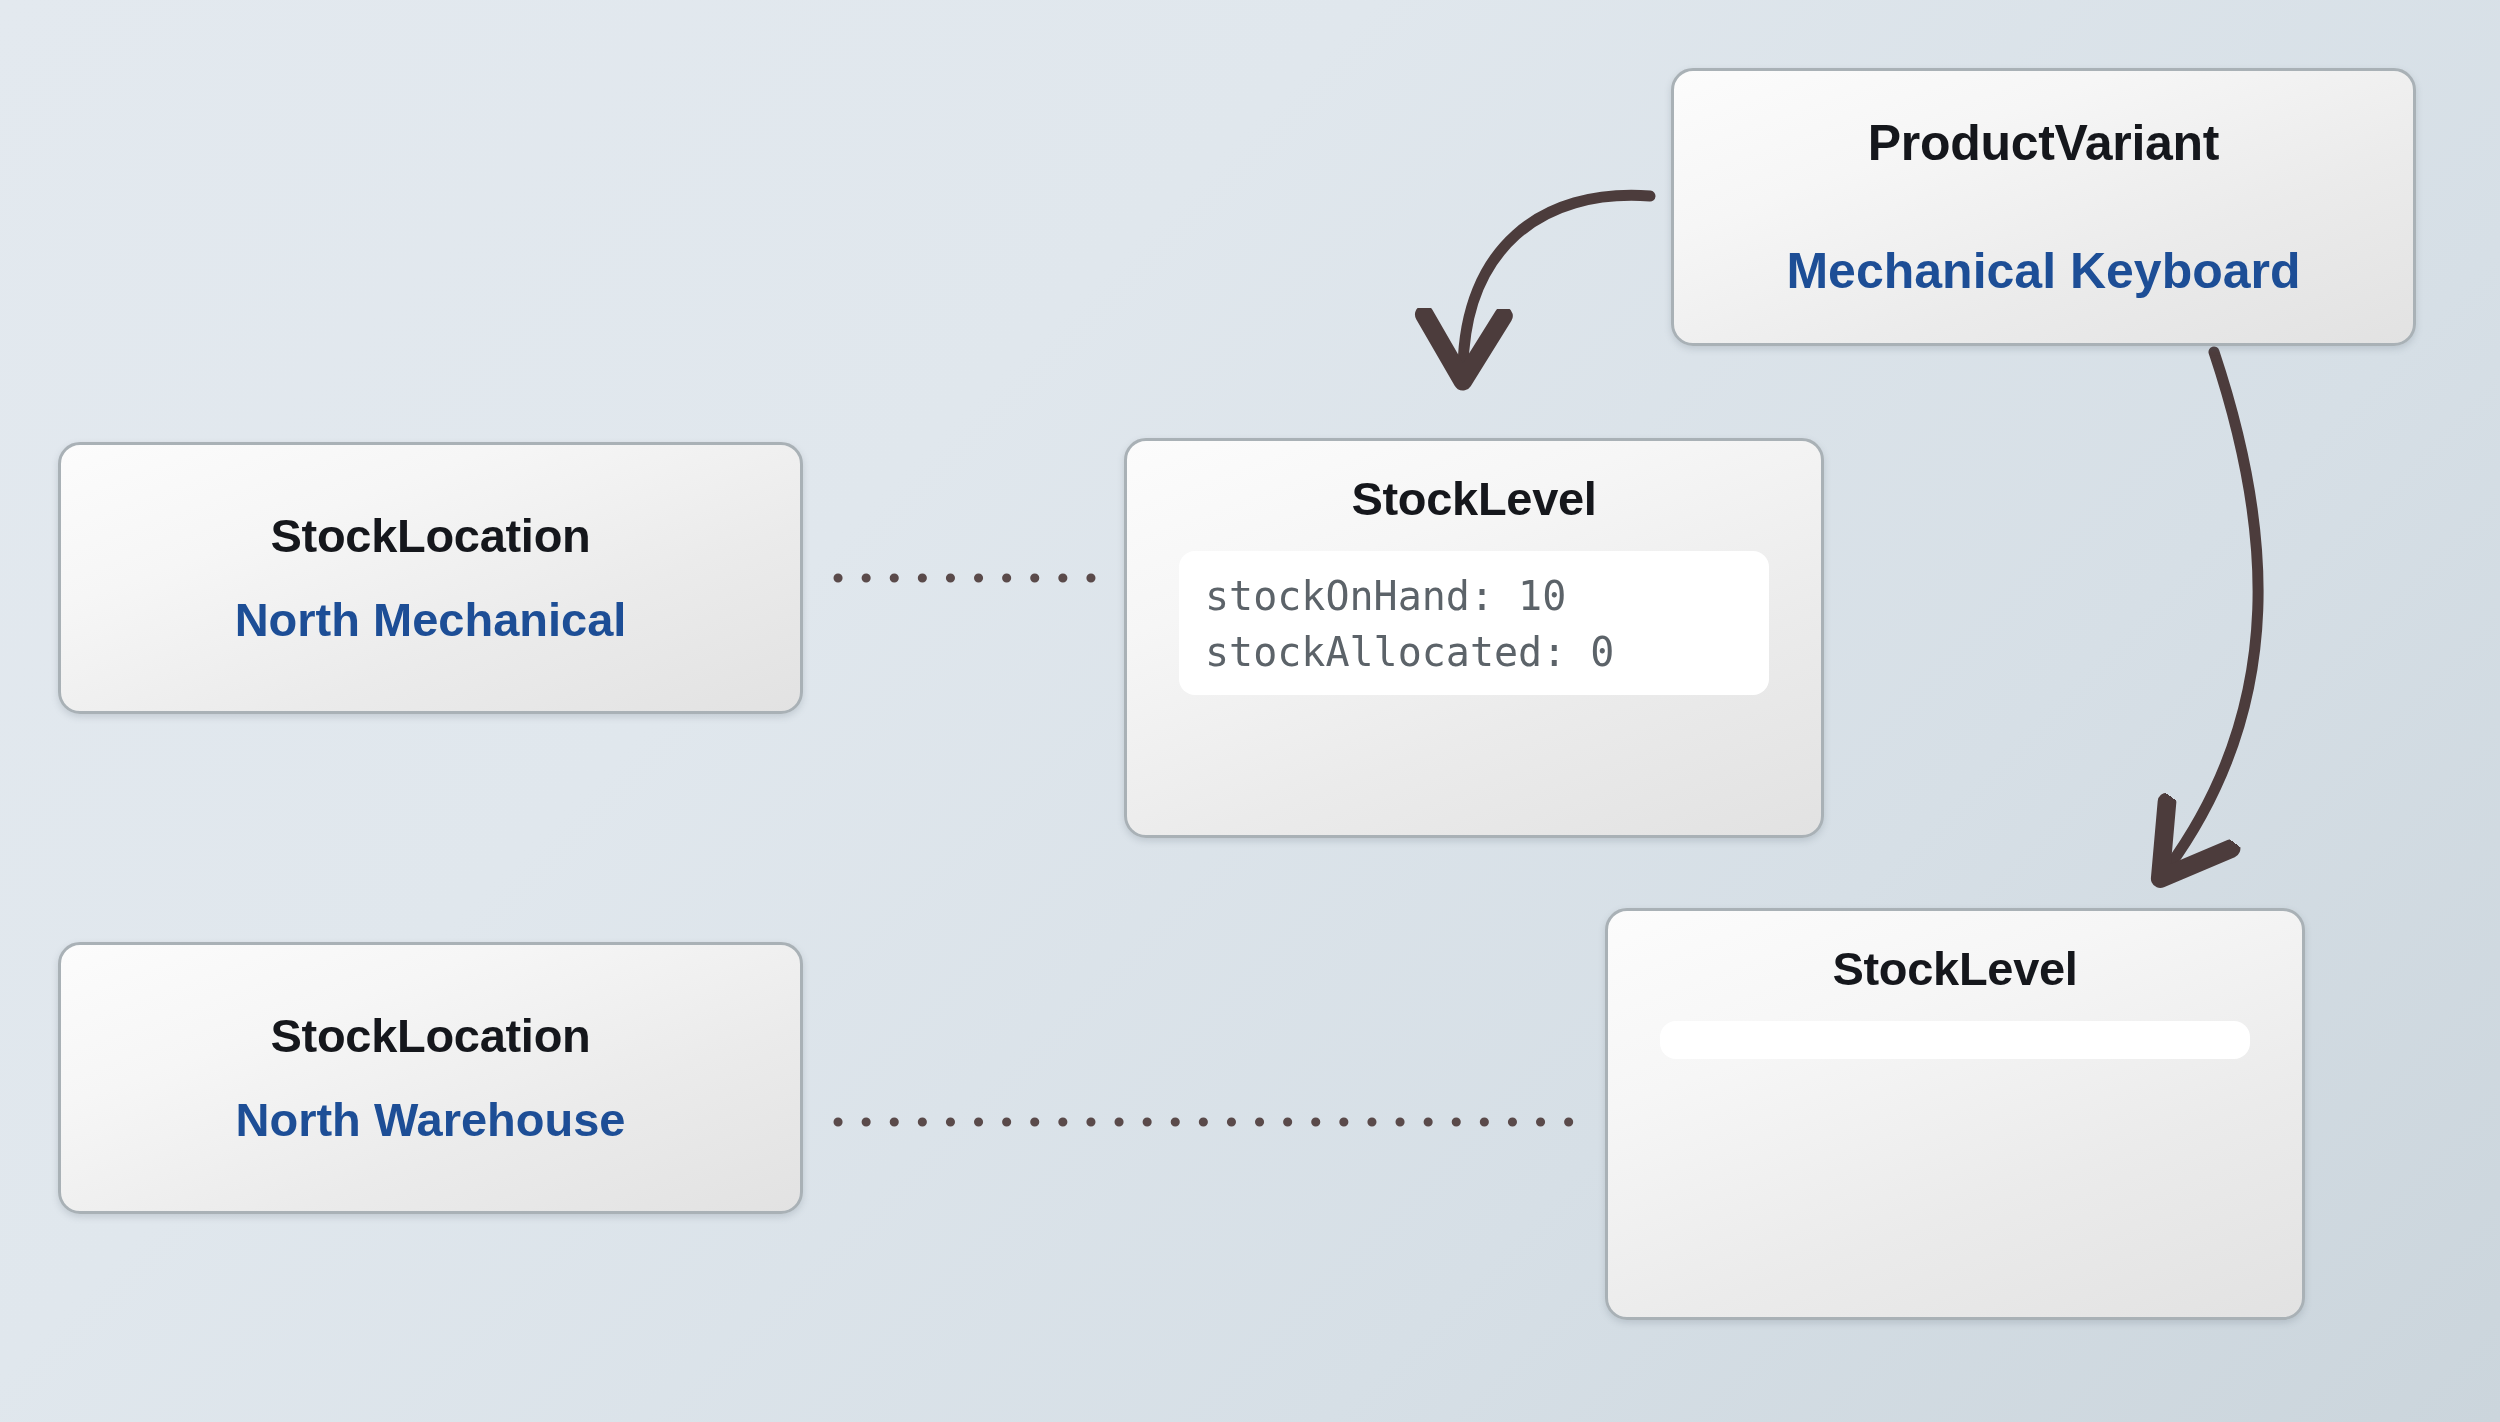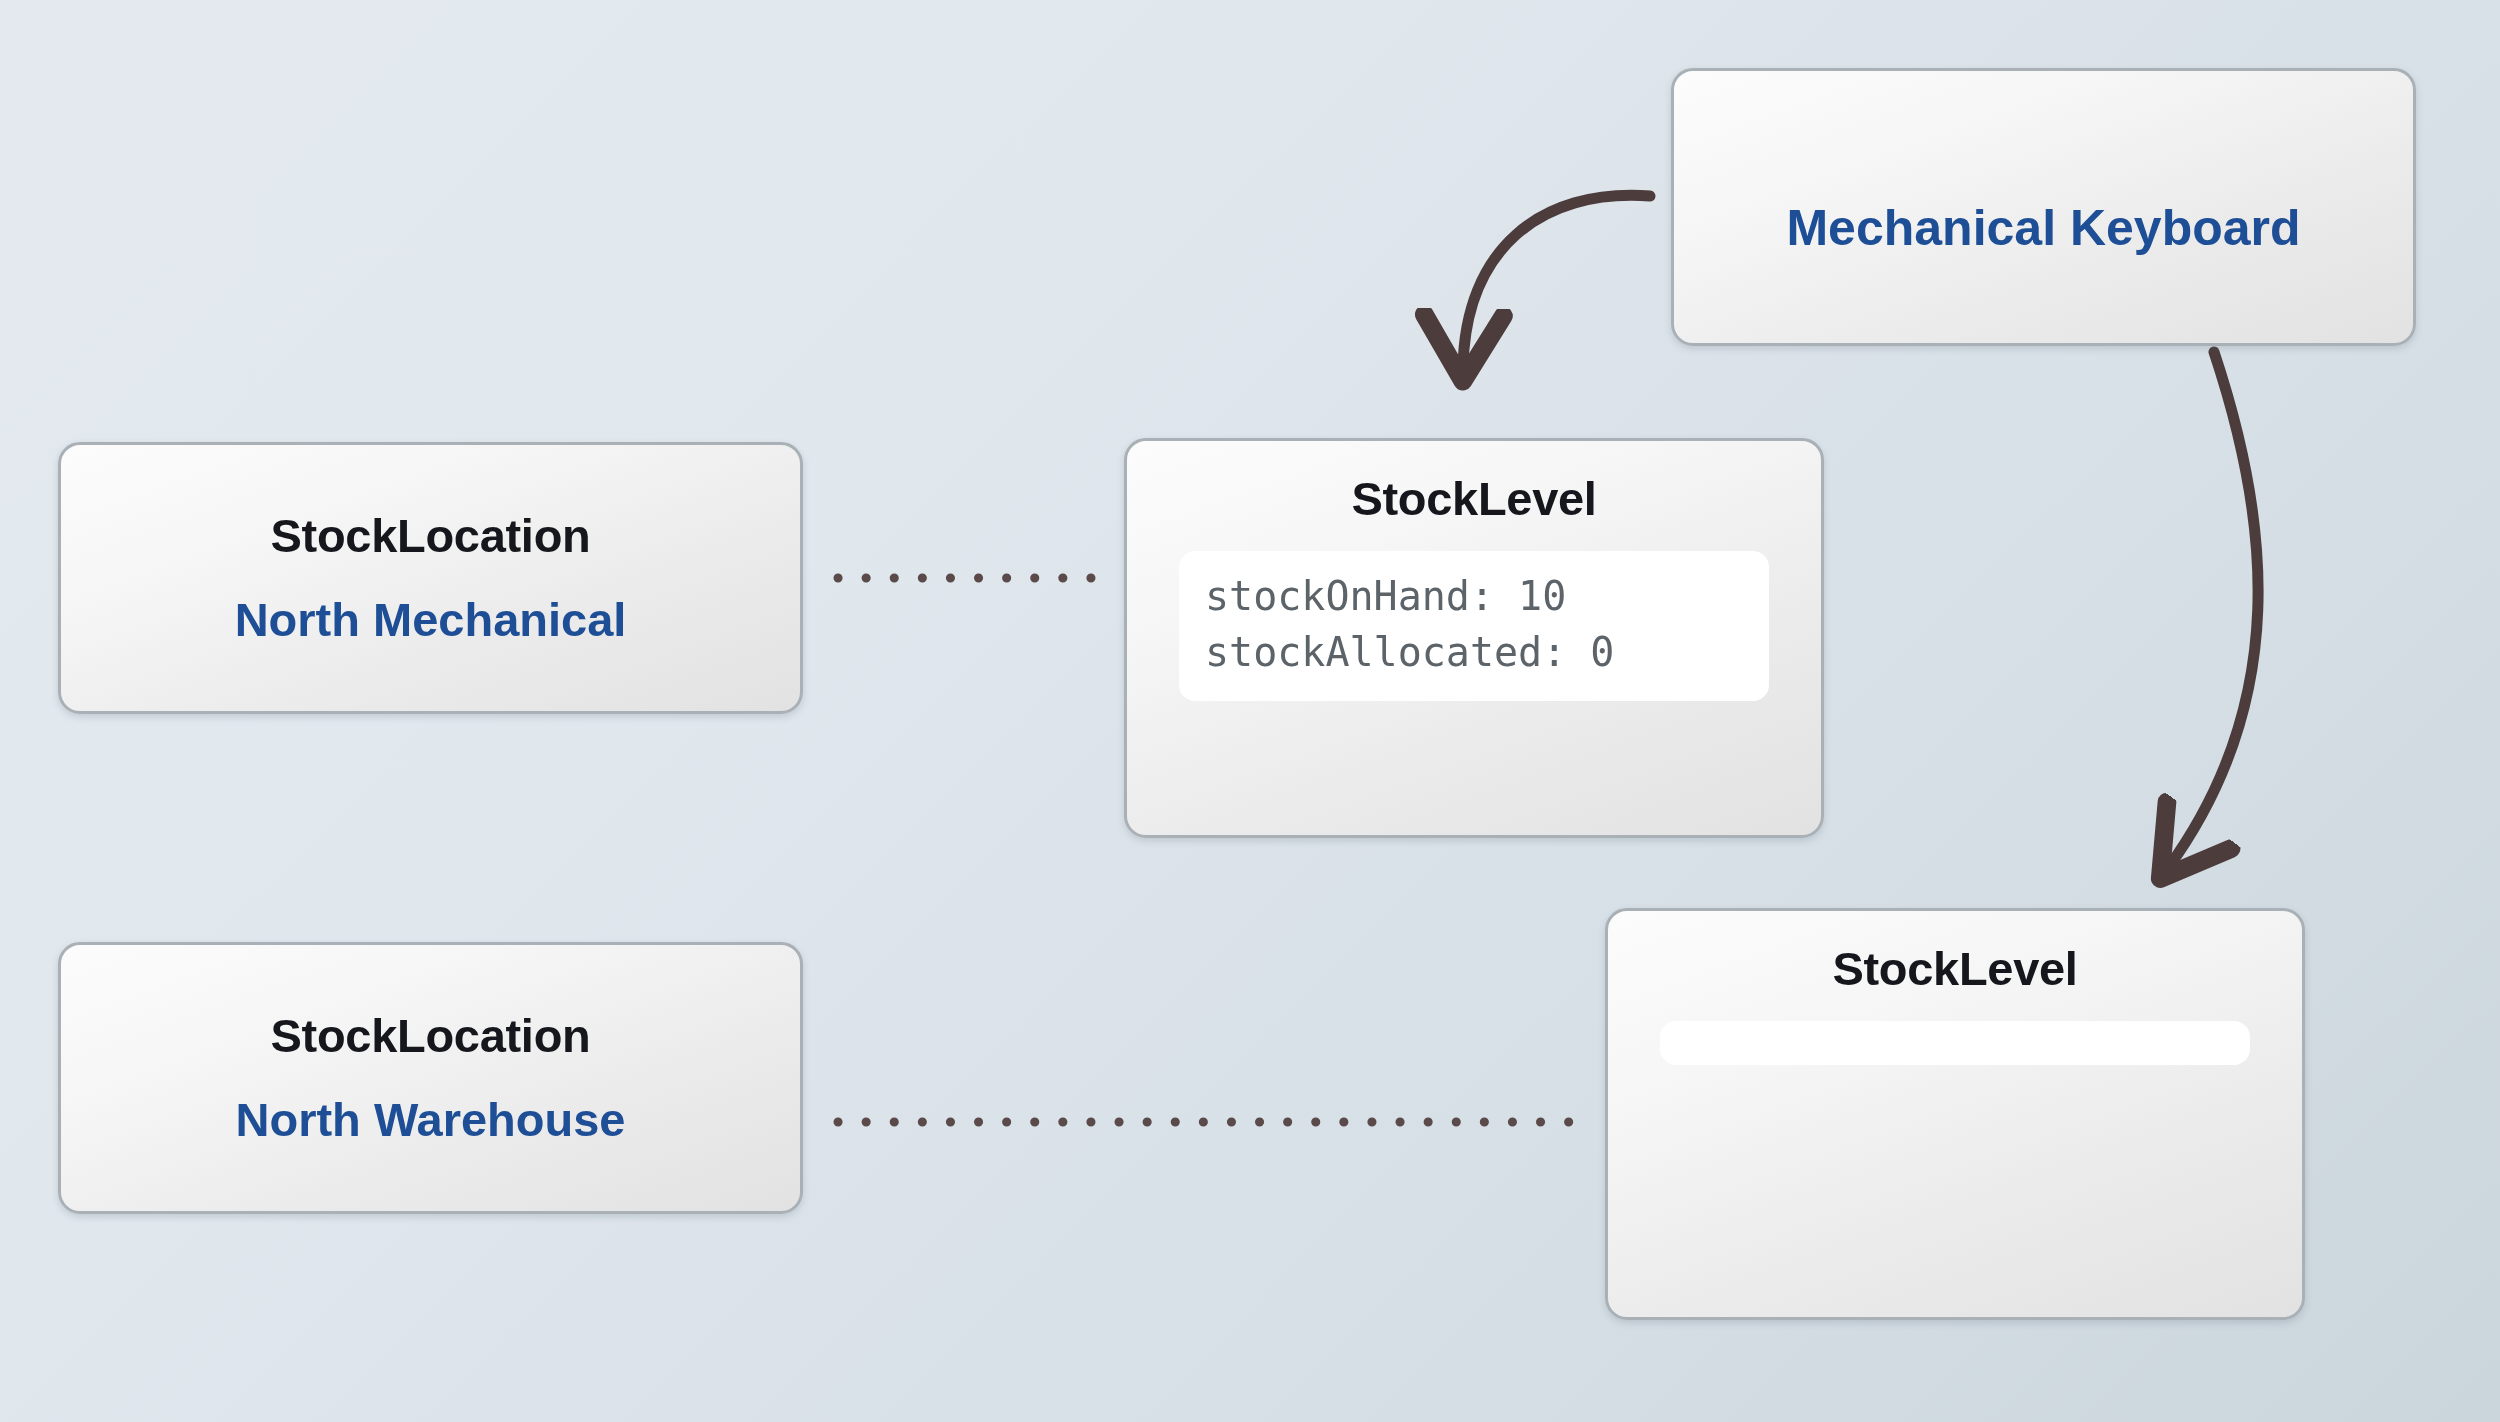--- a/index.html
+++ b/index.html
@@ -61,21 +61,21 @@
     color: #1d4e96;
     text-align: center;
     line-height: 1.1;
     white-space: nowrap;
   }
 
   
   .attr-panel {
     background: #ffffff;
     border-radius: 16px;
-    padding: 20px 26px 24px 26px;
+    padding: 20px 26px 18px 26px;
     box-sizing: border-box;
     display: flex;
     flex-direction: column;
     gap: 6px;
   }
   .attr-line {
     font-family: "DejaVu Sans Mono", "Liberation Mono", monospace;
     font-size: 40px;
     color: #5c6369;
     line-height: 1.25;
@@ -130,20 +130,21 @@
     <path d="M 1650,196 C 1540,188 1465,250 1463,368" fill="none" stroke="#4c3c3c" stroke-width="11" stroke-linecap="round" marker-end="url(#arrowhead)"></path>
 
     <path d="M 2214,352 C 2270,520 2290,700 2168,868" fill="none" stroke="#4c3c3c" stroke-width="11" stroke-linecap="round" marker-end="url(#arrowhead)"></path>
 
     <line x1="838" y1="578" x2="1108" y2="578" stroke="#5a4a4a" stroke-width="9" stroke-linecap="round" stroke-dasharray="0.1 28"></line>
 
     <line x1="838" y1="1122" x2="1592" y2="1122" stroke="#5a4a4a" stroke-width="9" stroke-linecap="round" stroke-dasharray="0.1 28"></line>
   </svg>
 
   <div class="node" id="node-product-variant">
+    <div class="node-title">ProductVariant</div>
     <div class="node-subtitle">Mechanical Keyboard</div>
   </div>
 
   <div class="node" id="node-stocklocation-north">
     <div class="node-title">StockLocation</div>
     <div class="node-subtitle">North Mechanical</div>
   </div>
 
   <div class="node" id="node-stocklocation-south">
     <div class="node-title">StockLocation</div>

